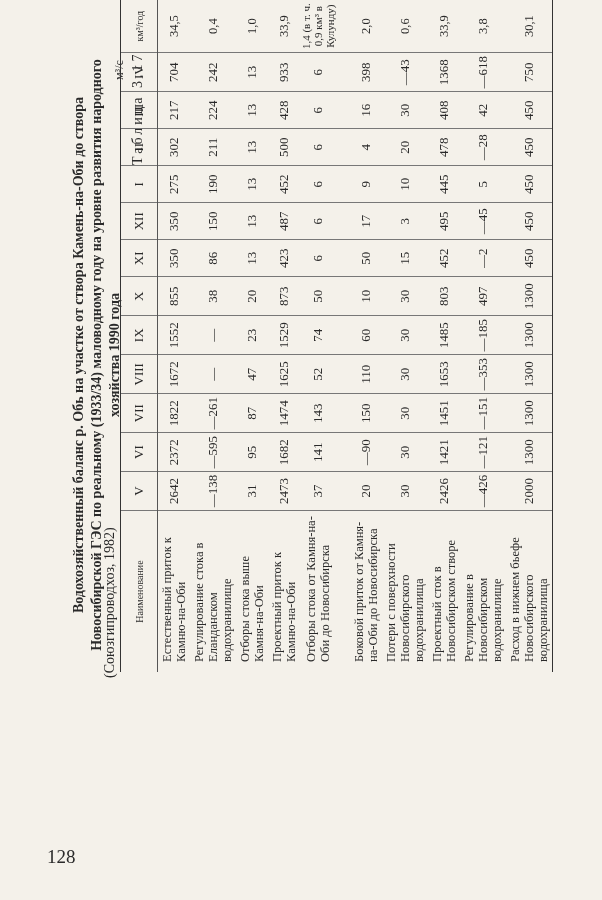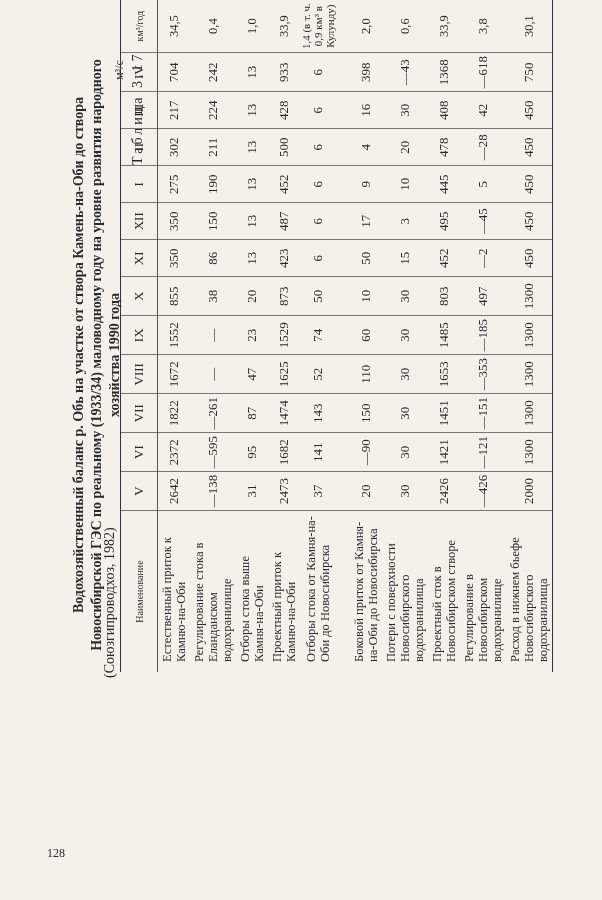--- a/index.html
+++ b/index.html
@@ -1,18 +1,18 @@
 <!DOCTYPE html>
 <html><head>
 <meta charset="utf-8">
 <style>
   html, body { margin:0; padding:0; }
   body { width:602px; height:900px; background:#f4f1ea; overflow:hidden; position:relative;
          font-family:"Liberation Serif","DejaVu Serif",serif; color:#2a2a2a; }
-  .page-num { position:absolute; left:47px; top:846px; font-size:12px; }
+  .page-num { position:absolute; left:47px; top:846px; font-size:19px; }
   
   .land { position:absolute; left:0; top:900px; width:900px; height:602px;
           transform-origin:0 0; transform:rotate(-90deg); }
   .tbl-label { position:absolute; left:735px; top:130px; font-size:14px; letter-spacing:3px; }
   .title { position:absolute; left:240px; top:70px; width:610px; text-align:center;
            font-weight:bold; font-size:14px; line-height:18px; }
   .source { position:absolute; left:222px; top:102px; font-size:14px; }
   .unit { position:absolute; left:820px; top:112px; font-size:12px; }
   table { position:absolute; left:228px; top:120px; border-collapse:collapse; font-size:13px; }
   th, td { padding:0; text-align:center; vertical-align:middle; }

